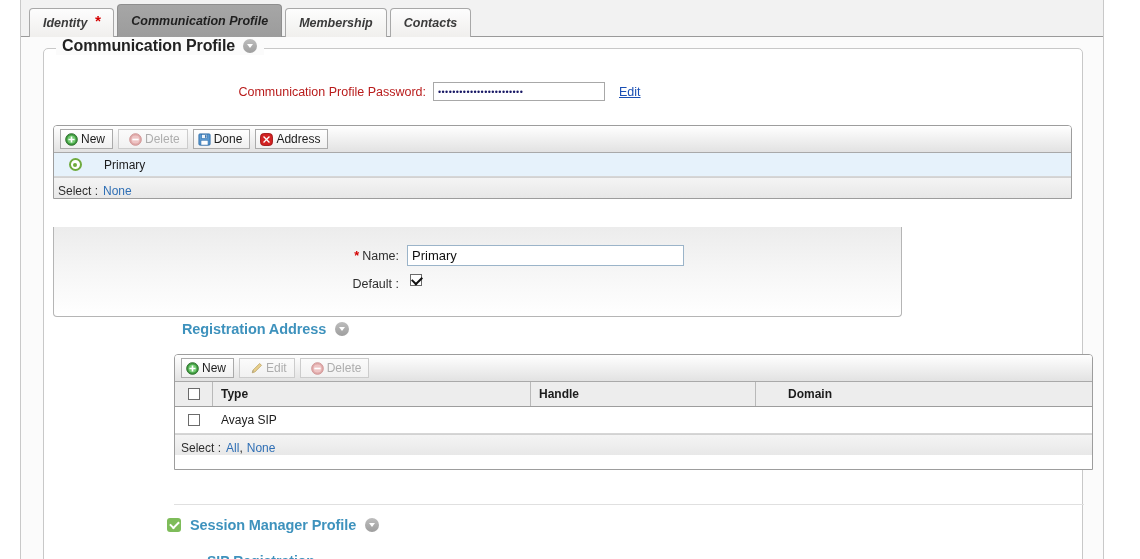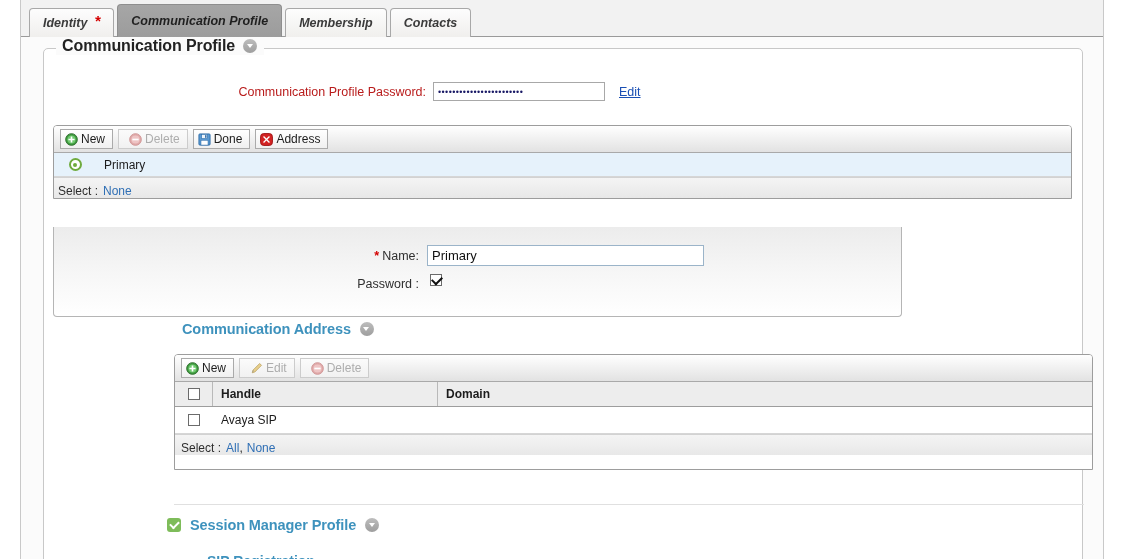--- a/index.html
+++ b/index.html
@@ -444,35 +444,35 @@
           </div>
           <div class="cell" style="flex:1;">Primary</div>
         </div>
 
         <div class="grid-foot">
           <span>Select :</span>
           <a style="margin-left:5px;">None</a>
         </div>
       </div>
 
-      <div class="detail-panel" style="left:9px; top:178px; width:849px; height:90px;padding-left:20px;">
+      <div class="detail-panel" style="left:9px; top:178px; width:849px; height:90px;">
 
         <div class="form-row" style="margin-top:18px;">
           <span class="form-label"><span class="star">*</span><span>Name:</span></span>
           <div class="text-input">Primary</div>
         </div>
 
         <div class="form-row" style="margin-top:11px;">
-          <span class="form-label">Password :</span>
+          <span class="form-label">Default :</span>
           <span class="cbx checked" style="margin-left:11px; position:relative; top:-4px;"></span>
         </div>
       </div>
 
       <div class="subhead" style="left:138px; top:272px;">
-        <span class="txt">Communication Address</span>
+        <span class="txt">Registration Address</span>
         <span class="disc"></span>
       </div>
 
       <div class="grid" style="left:130px; top:305px; width:919px;">
 
         <div class="grid-toolbar">
 
           <div class="btn">
             <svg class="ic" viewBox="0 0 14 14">
               <circle cx="7" cy="7" r="6.3" fill="#3f9a3f" stroke="#2d6e2d" stroke-width="1"></circle>
@@ -498,22 +498,23 @@
             </svg>
             <span>Delete</span>
           </div>
 
         </div>
 
         <div class="grid-head" style="height:25px;">
           <div class="cell" style="width:38px; justify-content:center; padding-left:0;">
             <span class="cbx"></span>
           </div>
+          <div class="cell" style="width:318px;">Type</div>
           <div class="cell" style="width:225px;">Handle</div>
-          <div class="cell" style="flex:1;">Domain</div>
+          <div class="cell" style="flex:1;margin-left:24px;">Domain</div>
         </div>
 
         <div class="grid-row" style="height:27px;">
           <div class="cell" style="width:38px; justify-content:center; padding-left:0;">
             <span class="cbx"></span>
           </div>
           <div class="cell" style="width:318px;">Avaya SIP</div>
         </div>
 
         <div class="grid-foot" style="padding-left:6px;">

